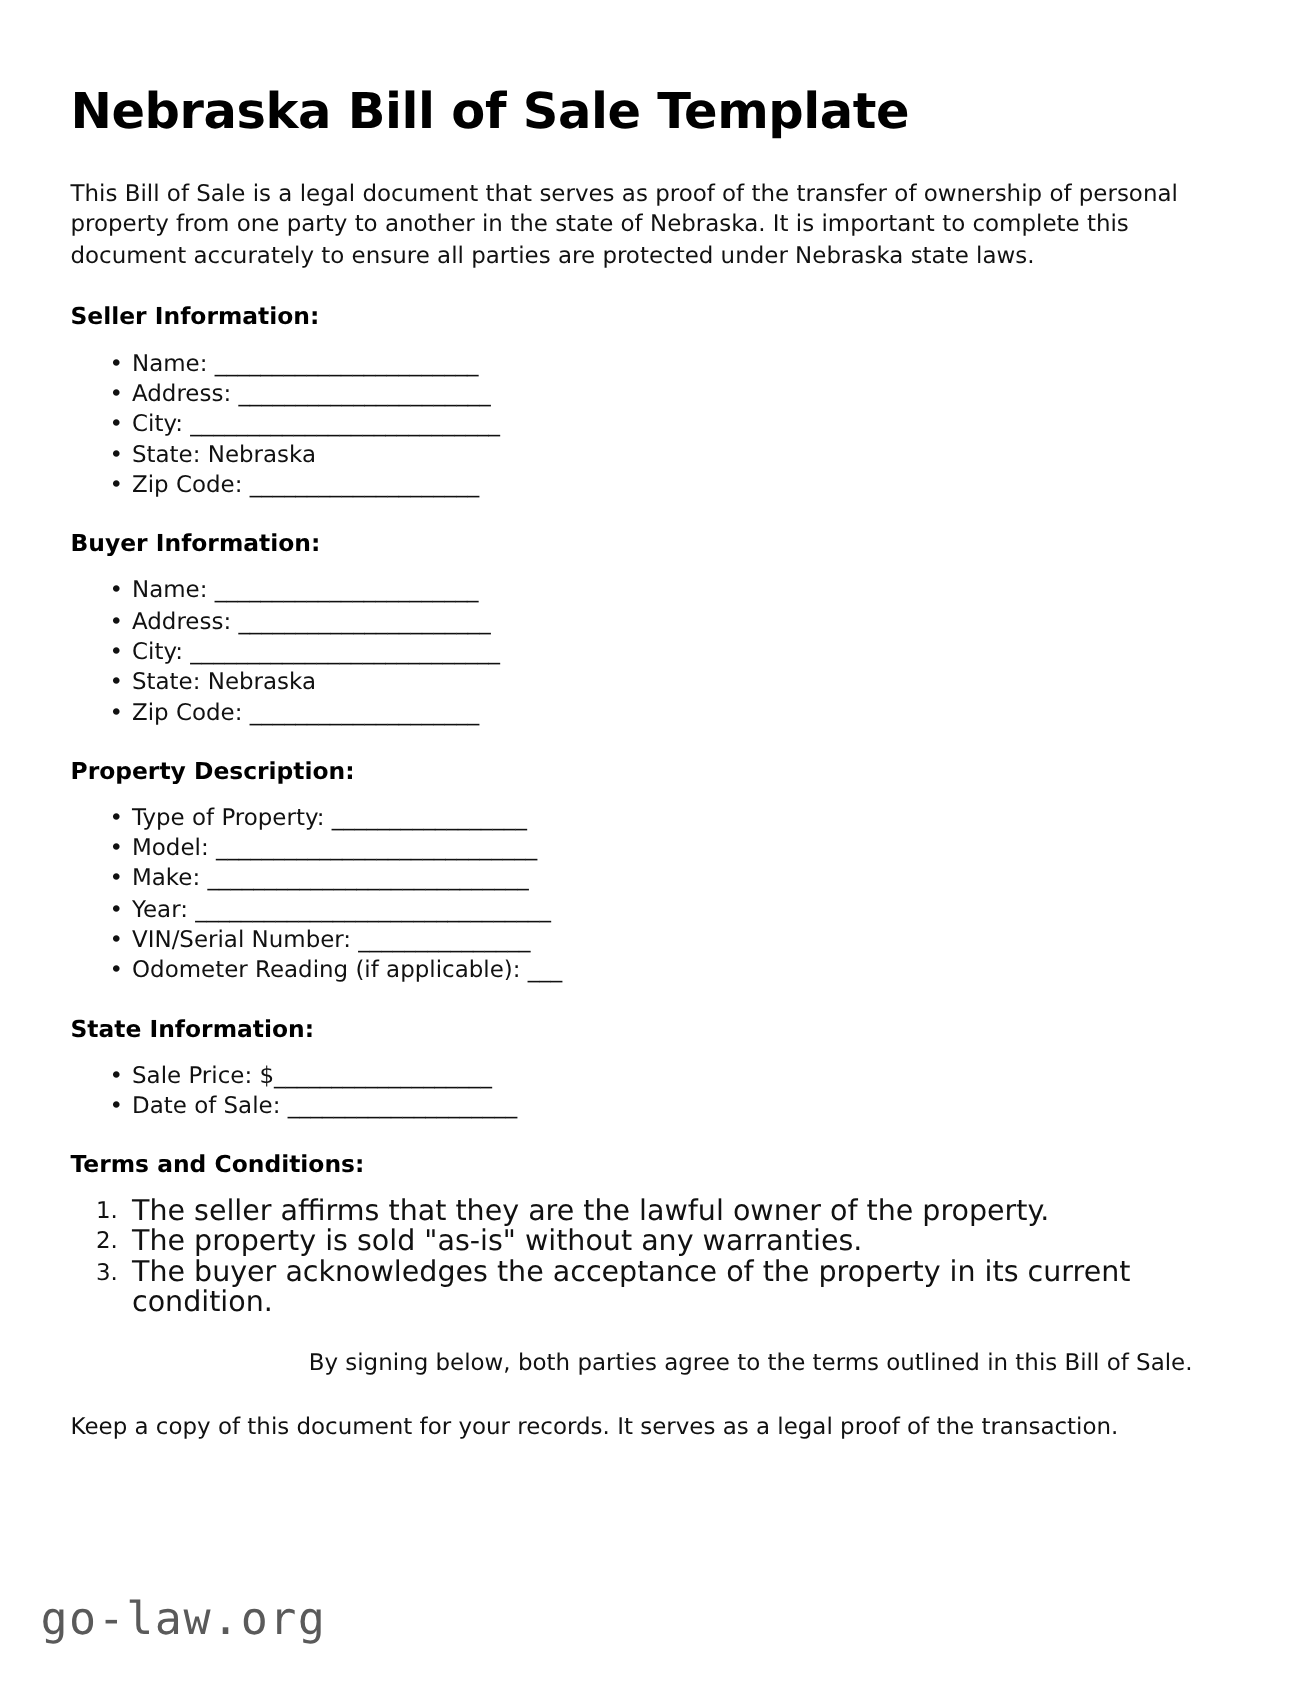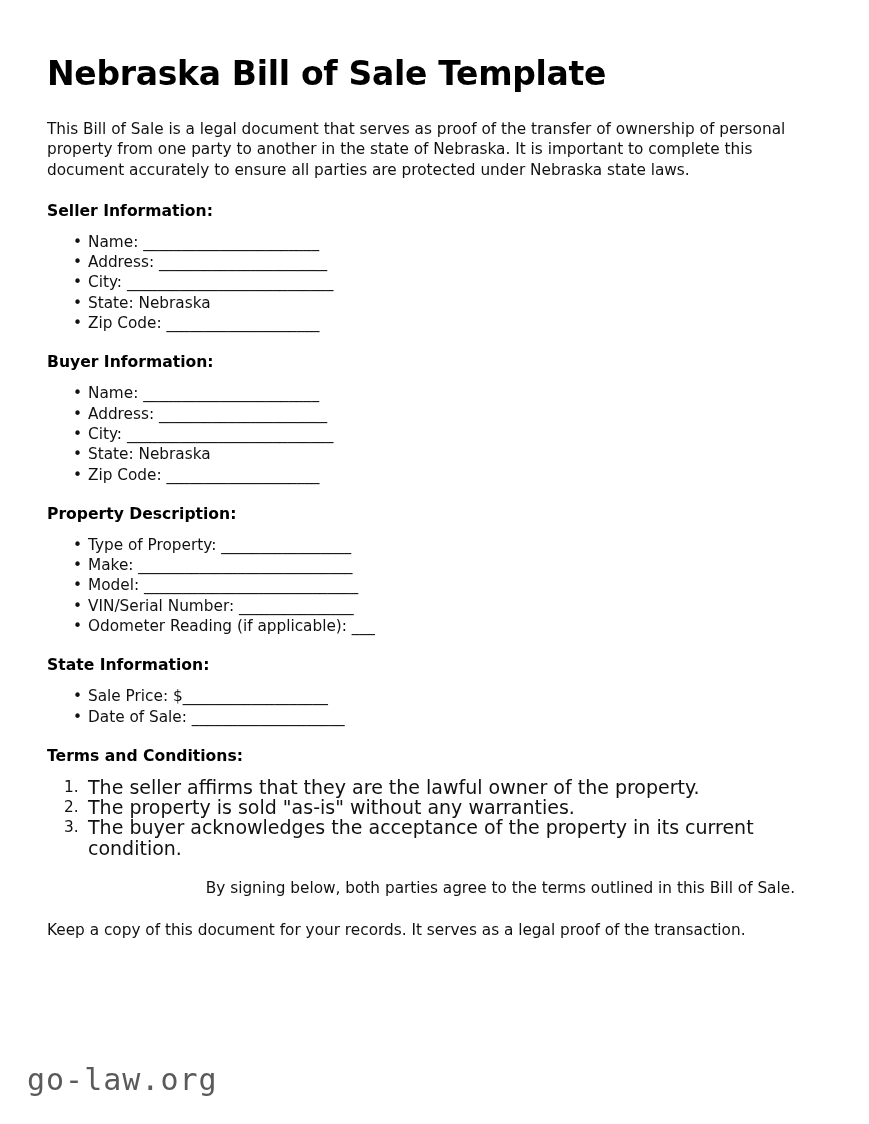--- a/index.html
+++ b/index.html
@@ -165,22 +165,23 @@
       <li>Name: _______________________</li>
       <li>Address: ______________________</li>
       <li>City: ___________________________</li>
       <li>State: Nebraska</li>
       <li>Zip Code: ____________________</li>
     </ul>
 
     <h2 class="section-heading">Property Description:</h2>
     <ul class="field-list">
       <li>Type of Property: _________________</li>
+      <li>Model: ____________________________</li>
       <li>Make: ____________________________</li>
-      <li>Model: ____________________________</li>
+      <li>Year: _______________________________</li>
       <li>VIN/Serial Number: _______________</li>
       <li>Odometer Reading (if applicable): ___</li>
     </ul>
 
     <h2 class="section-heading">State Information:</h2>
     <ul class="field-list">
       <li>Sale Price: $___________________</li>
       <li>Date of Sale: ____________________</li>
     </ul>
 

